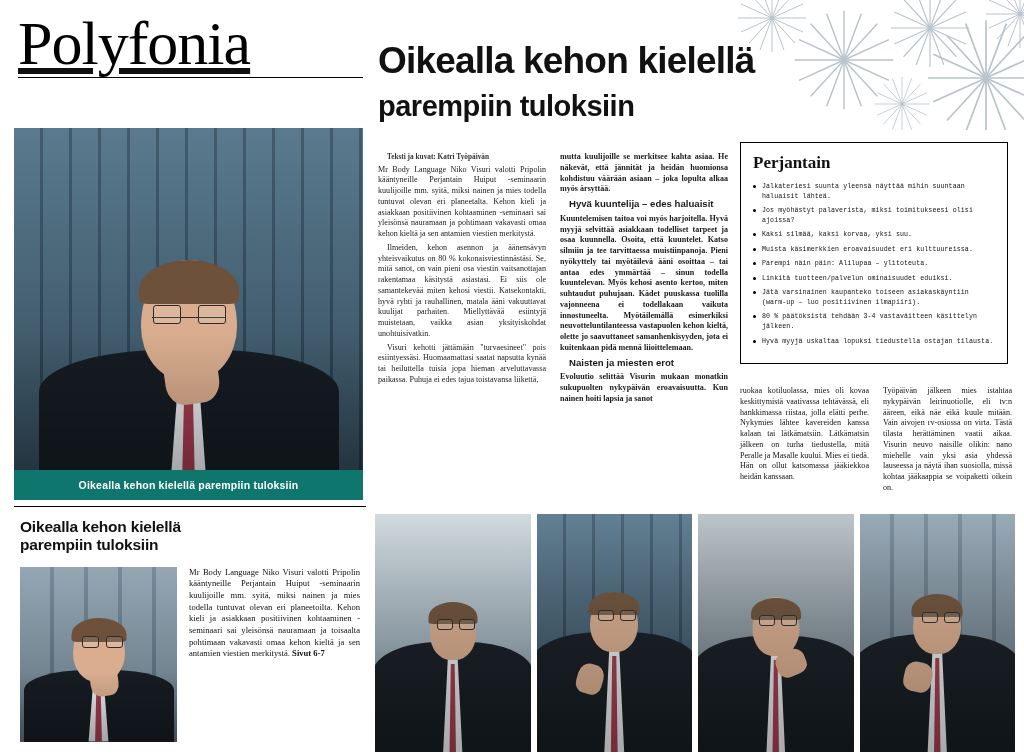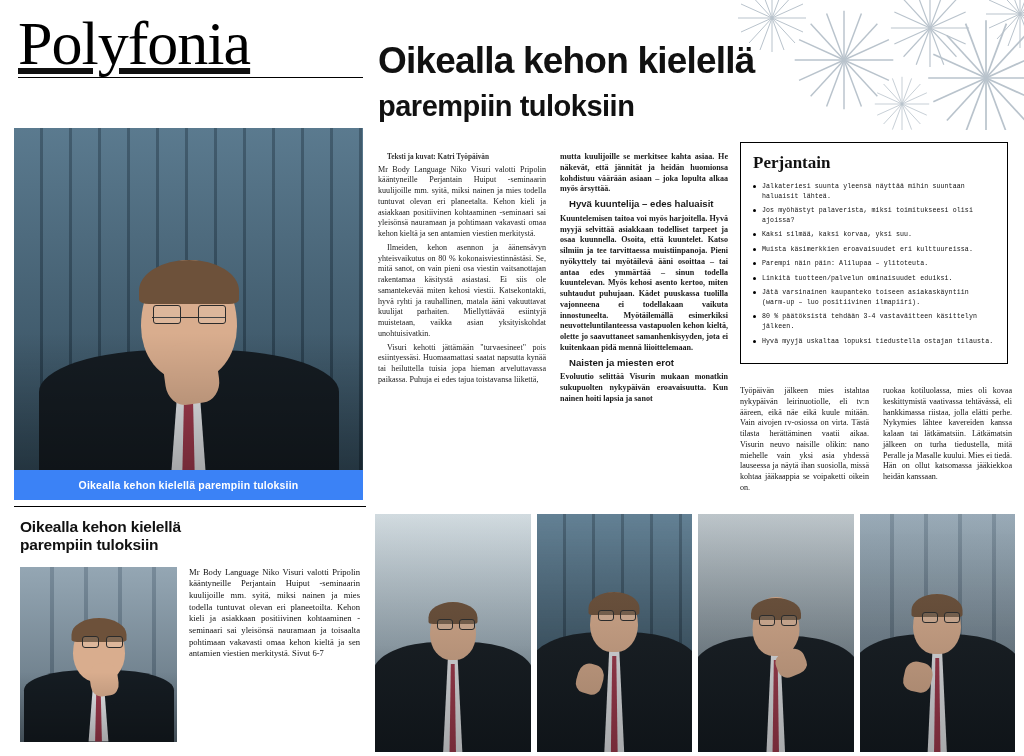--- a/index.html
+++ b/index.html
@@ -72,21 +72,21 @@
   .cover-photo .photo-inner {
     position: absolute;
     inset: 0;
   }
   .cover-caption {
     position: absolute;
     left: 0;
     bottom: 0;
     width: 100%;
     height: 30px;
-    background: #3b82f6;
+    background: #0f766e;
     color: #fff;
     font-family: "Liberation Sans", sans-serif;
     font-size: 10.5px;
     font-weight: bold;
     display: flex;
     align-items: center;
     justify-content: center;
     letter-spacing: 0.2px;
   }
 
@@ -271,21 +271,21 @@
   .bl-text {
     font-size: 8.6px;
     line-height: 1.36;
     text-align: justify;
   }
   .bl-text p {
     margin: 0;
     text-indent: 0;
   }
   .bl-text b {
-    font-weight: normal;
+    font-weight: bold;
   }
 
   
   .photo-strip {
     position: absolute;
     left: 375px;
     top: 514px;
     width: 640px;
     height: 238px;
     display: flex;
@@ -481,24 +481,24 @@
       <li>Parempi näin päin: Alilupaa – ylitoteuta.</li>
       <li>Linkitä tuotteen/palvelun ominaisuudet eduiksi.</li>
       <li>Jätä varsinainen kaupanteko toiseen asiakaskäyntiin (warm-up – luo positiivinen ilmapiiri).</li>
       <li>80 % päätöksistä tehdään 3-4 vastaväitteen käsittelyn jälkeen.</li>
       <li>Hyvä myyjä uskaltaa lopuksi tiedustella ostajan tilausta.</li>
     </ul>
   </div>
 
   <div class="low-cols">
     <div class="low-col">
+      <p class="noind">ruokaa kotiluolassa, mies oli kovaa keskittymistä vaativassa tehtävässä, eli hankkimassa riistaa, jolla elätti perhe. Nykymies lähtee kavereiden kanssa kalaan tai lätkämatsiin. Lätkämatsin jälkeen on turha tiedustella, mitä Peralle ja Masalle kuului. Mies ei tiedä. Hän on ollut katsomassa jääkiekkoa heidän kanssaan.</p>
+    </div>
+    <div class="low-col">
       <p class="noind">Työpäivän jälkeen mies istahtaa nykypäivän leirinuotiolle, eli tv:n ääreen, eikä näe eikä kuule mitään. Vain aivojen rv-osiossa on virta. Tästä tilasta herättäminen vaatii aikaa. Visurin neuvo naisille olikin: nano miehelle vain yksi asia yhdessä lauseessa ja näytä ihan suosiolla, missä kohtaa jääkaappia se voipaketti oikein on.</p>
-    </div>
-    <div class="low-col">
-      <p class="noind">ruokaa kotiluolassa, mies oli kovaa keskittymistä vaativassa tehtävässä, eli hankkimassa riistaa, jolla elätti perhe. Nykymies lähtee kavereiden kanssa kalaan tai lätkämatsiin. Lätkämatsin jälkeen on turha tiedustella, mitä Peralle ja Masalle kuului. Mies ei tiedä. Hän on ollut katsomassa jääkiekkoa heidän kanssaan.</p>
     </div>
   </div>
 
   <div class="hrule"></div>
 
   <div class="bottom-left">
     <div class="bl-head">
       <span>Oikealla kehon kielellä</span><br>
       <span>parempiin tuloksiin</span>
     </div>

